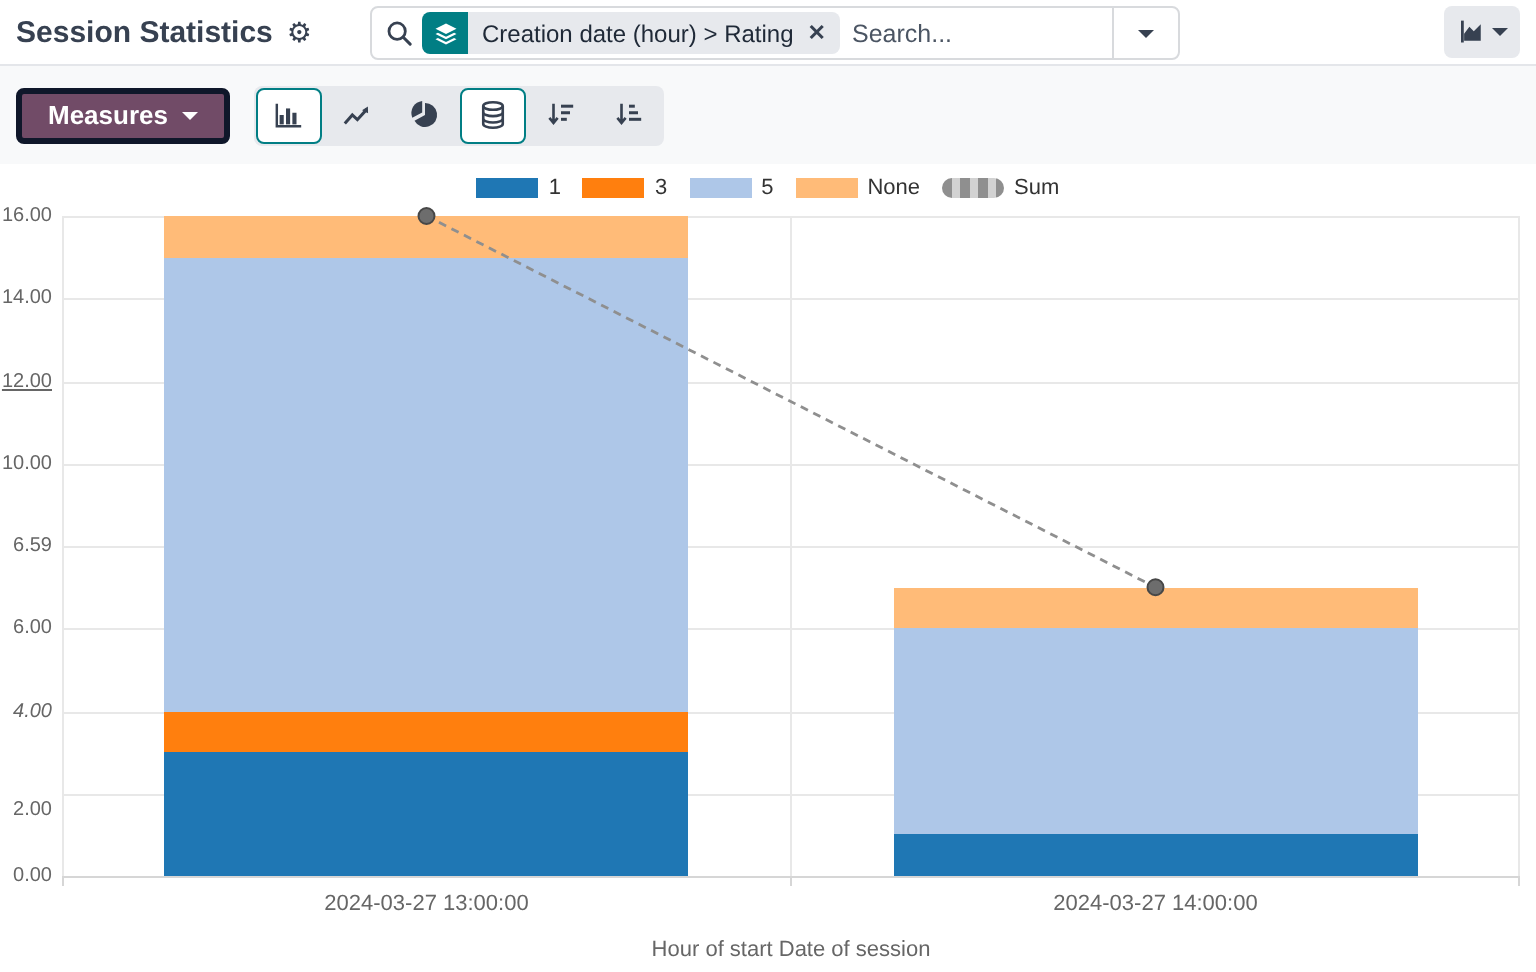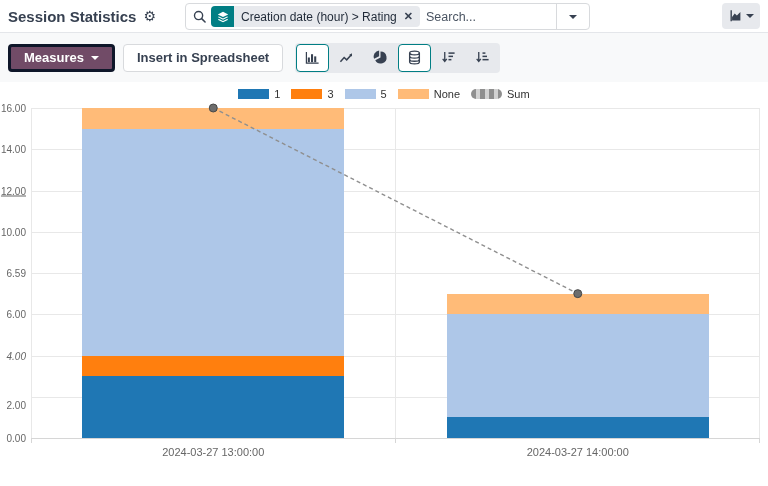--- a/index.html
+++ b/index.html
@@ -112,23 +112,20 @@
         <path d="M3.5 13 3.5 9l3-4 2.5 2.5L13 3.5V13z" fill="#374151"></path>
       </svg>
     <span class="caret"></span>
   </button>
 </div>
 
 <div class="toolbar">
   <button class="btn btn-measures">
     <span>Measures</span>
     <span class="caret"></span>
-  </button>
-  <button class="btn btn-insert">
-    <span>Insert in Spreadsheet</span>
   </button>
 
   <div class="icon-group">
     <button class="ibtn active">
       <svg width="15" height="15" viewBox="0 0 16 16">
           <rect x="3" y="8" width="2.2" height="5" fill="#374151"></rect>
           <rect x="6.4" y="4.5" width="2.2" height="8.5" fill="#374151"></rect>
           <rect x="9.8" y="6.8" width="2.2" height="6.2" fill="#374151"></rect>
           <path d="M1.5 2v12h13" stroke="#374151" stroke-width="1.3" fill="none"></path>
         </svg>
@@ -228,13 +225,14 @@
       <div class="bar-seg" style="left: 416px; width: 262px; bottom: 20.625px; height: 103.125px; background: rgb(174, 199, 232);"></div>
       <div class="bar-seg" style="left: 416px; width: 262px; bottom: 123.75px; height: 20.625px; background: rgb(255, 187, 120);"></div>
     </div>
 <svg width="729" height="330" class="sumline">
       <polyline points="182.25,0 546.75,185.625" fill="none" stroke="#8f8f8f" stroke-width="1.4" stroke-dasharray="4 3"></polyline>
       <circle cx="182.25" cy="0" r="4" fill="#6d6d6d" stroke="#474747" stroke-width="1"></circle>
       <circle cx="546.75" cy="185.625" r="4" fill="#6d6d6d" stroke="#474747" stroke-width="1"></circle>
     </svg>
     <div class="xlabel" style="left: 213.25px;">2024-03-27 13:00:00</div>
     <div class="xlabel" style="left: 577.75px;">2024-03-27 14:00:00</div>
+    <div class="axis-title" style="left: 395.5px;">Hour of start Date of session</div>
   </div>
 
 </body></html>

